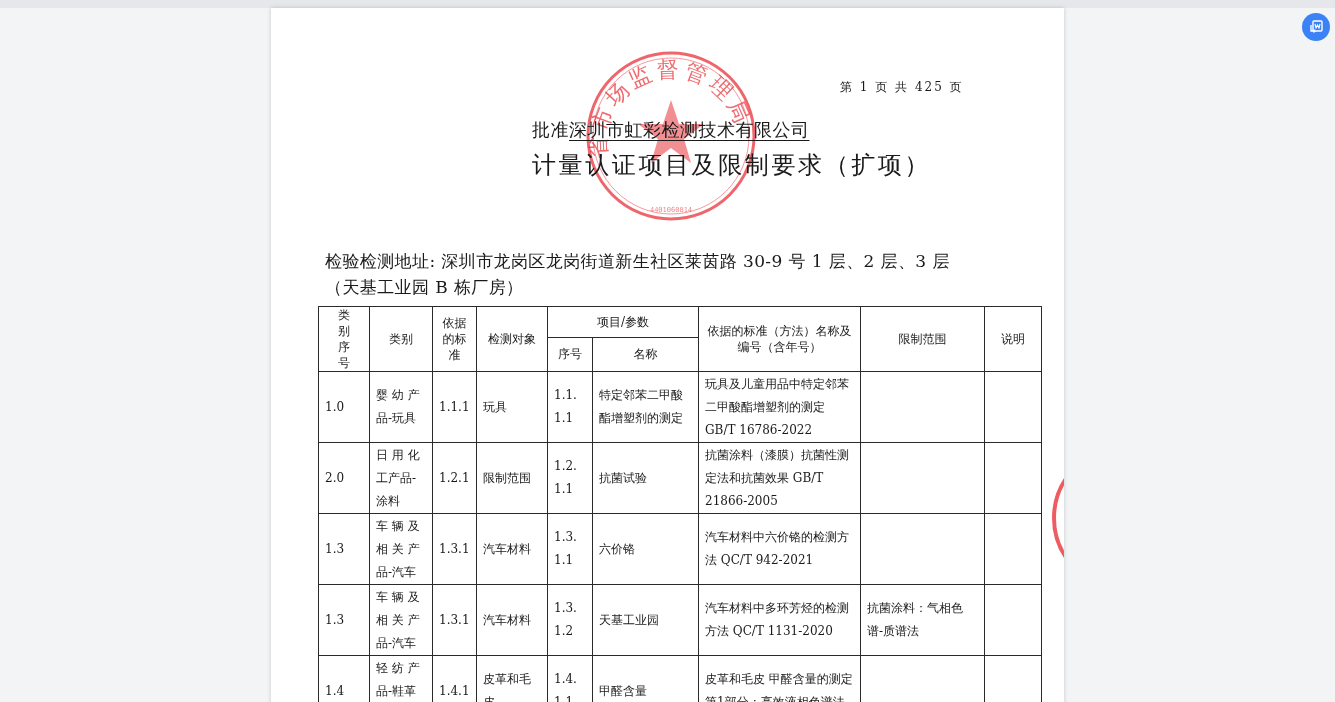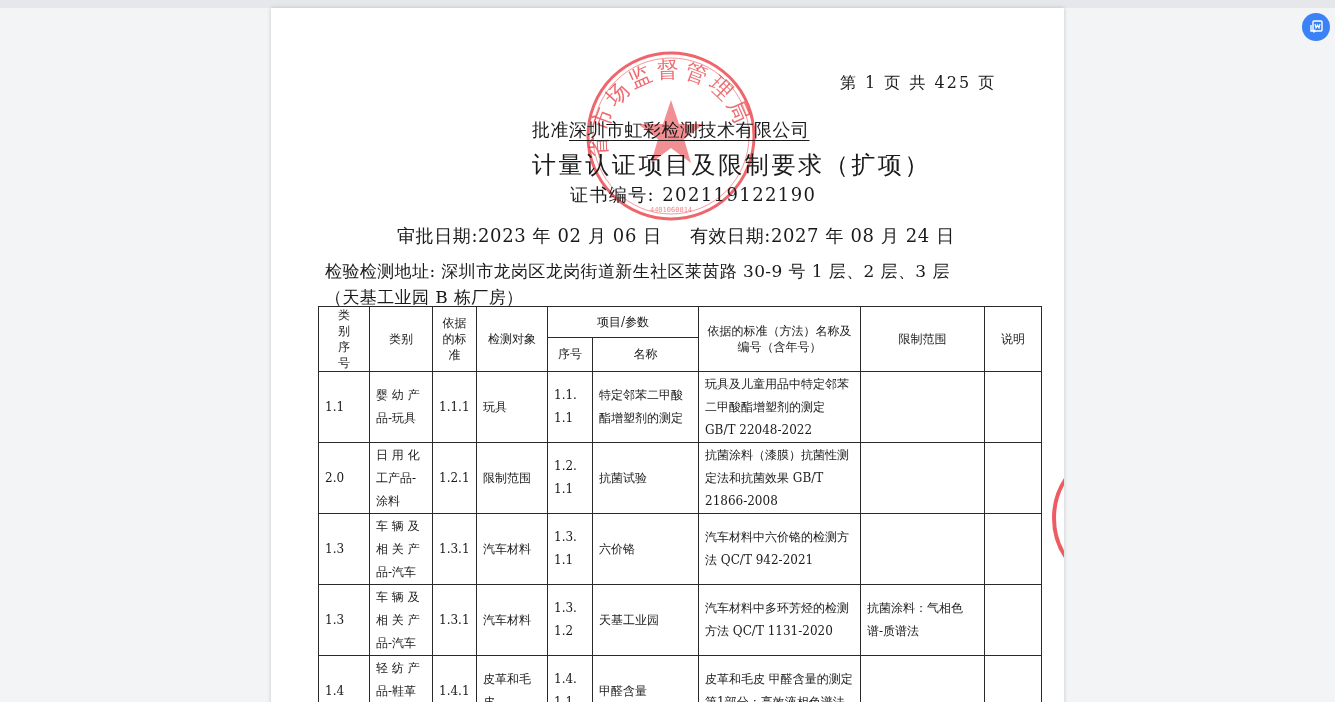--- a/index.html
+++ b/index.html
@@ -14,28 +14,28 @@
     background: #e6e7ea;
   }
   .page {
     position: absolute; left: 271px; top: 8px; width: 793px; height: 720px;
     background: #ffffff;
     box-shadow: 0 0 4px rgba(0,0,0,0.18);
     overflow: hidden;
     color: #1a1a1a;
   }
   .abs { position: absolute; white-space: nowrap; }
-  .pagenum { left: 569px; top: 65px; font-size: 16px; letter-spacing: 2px; }
+  .pagenum { left: 569px; top: 71px; font-size: 12px; letter-spacing: 2px; }
   .title1 { left: 261px; top: 110px; font-size: 18px; letter-spacing: 0.5px; }
   .title1 .ul { text-decoration: underline; text-underline-offset: 4px; }
   .title2 { left: 261px; top: 141px; font-size: 24px; letter-spacing: 2.6px; }
   .cert { left: 299px; top: 175px; font-size: 18px; letter-spacing: 1.4px; }
   .dates { left: 126px; top: 216px; font-size: 18px; letter-spacing: 0.6px; }
   .dates .gap { display: inline-block; width: 28px; }
-  .addr { left: 54px; top: 250px; font-size: 17px; line-height: 26px; white-space: normal; width: 650px; letter-spacing: 0.4px; }
+  .addr { left: 54px; top: 240px; font-size: 17px; line-height: 26px; white-space: normal; width: 650px; letter-spacing: 0.4px; }
 
   table.grid {
     position: absolute; left: 47px; top: 298px;
     border-collapse: collapse;
     font-size: 12px; color: #1a1a1a;
     table-layout: fixed;
   }
   table.grid td, table.grid th {
     border: 1.3px solid #2a2a2a;
     font-weight: normal;
@@ -75,25 +75,21 @@
     <circle cx="80" cy="70" r="70" fill="none" stroke="#e8333a" stroke-width="4" opacity="0.8"></circle>
     <text x="22" y="60" font-size="16" fill="#e8333a" opacity="0.7">业</text>
   </svg>
 
   <div class="abs pagenum">第 1 页 共 425 页</div>
 
   <div class="abs title1">
     <span>批准</span><span class="ul">深圳市虹彩检测技术有限公司</span>
   </div>
   <div class="abs title2">计量认证项目及限制要求（扩项）</div>
-  <div class="abs cert">证书编号: 202119122190</div>
 
-  <div class="abs dates">
-    <span>审批日期:2023 年 02 月 06 日</span><span class="gap"></span><span>有效日期:2027 年 08 月 24 日</span>
-  </div>
 
   <div class="abs addr">检验检测地址: 深圳市龙岗区龙岗街道新生社区莱茵路 30-9 号 1 层、2 层、3 层（天基工业园 B 栋厂房）</div>
 
   <table class="grid">
     <colgroup>
       <col style="width:38px">
         <col style="width:63px">
         <col style="width:44px">
         <col style="width:71px">
       <col style="width:45px">
@@ -112,38 +108,38 @@
       <th rowspan="2" style="text-align:center">依据的标准（方法）名称及编号（含年号）</th>
       <th rowspan="2">限制范围</th>
       <th rowspan="2">说明</th>
     </tr>
     <tr style="height:32px">
       <th>序号</th>
       <th>名称</th>
     </tr>
 
     <tr style="height:71px">
-      <td>1.1</td>
+      <td>1.0</td>
       <td style="white-space:normal;word-break:break-all">婴 幼 产 品-玩具</td>
       <td>1.1.1</td>
       <td>玩具</td>
       <td style="word-break:break-all">1.1.1.1</td>
       <td>特定邻苯二甲酸酯增塑剂的测定</td>
-      <td>玩具及儿童用品中特定邻苯二甲酸酯增塑剂的测定 GB/T 22048-2022</td>
+      <td>玩具及儿童用品中特定邻苯二甲酸酯增塑剂的测定 GB/T 16786-2022</td>
       <td></td>
       <td></td>
     </tr>
     <tr style="height:71px">
       <td>2.0</td>
       <td style="word-break:break-all">日 用 化 工产品-涂料</td>
       <td>1.2.1</td>
       <td>限制范围</td>
       <td style="word-break:break-all">1.2.1.1</td>
       <td>抗菌试验</td>
-      <td>抗菌涂料（漆膜）抗菌性测定法和抗菌效果 GB/T 21866-2008</td>
+      <td>抗菌涂料（漆膜）抗菌性测定法和抗菌效果 GB/T 21866-2005</td>
       <td></td>
       <td></td>
     </tr>
     <tr style="height:71px">
       <td>1.3</td>
       <td style="word-break:break-all">车 辆 及 相 关 产 品-汽车</td>
       <td>1.3.1</td>
       <td>汽车材料</td>
       <td style="word-break:break-all">1.3.1.1</td>
       <td>六价铬</td>

